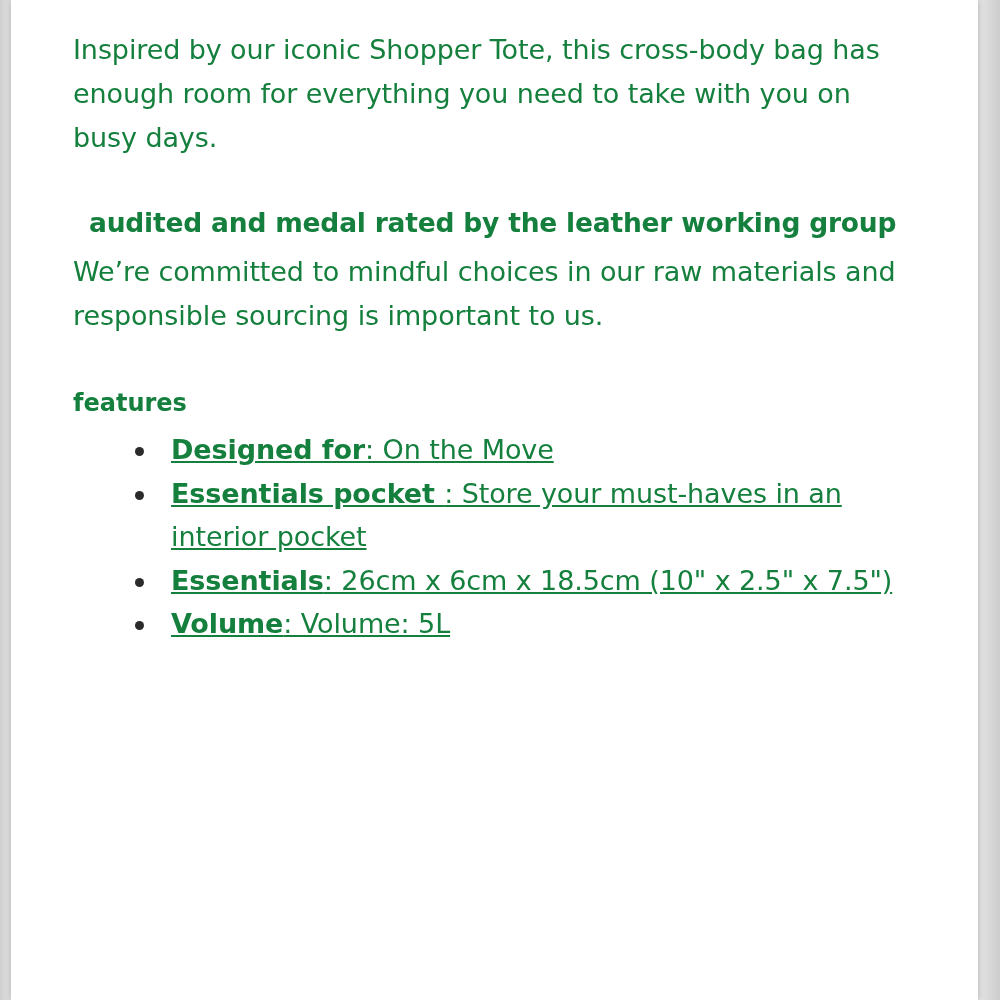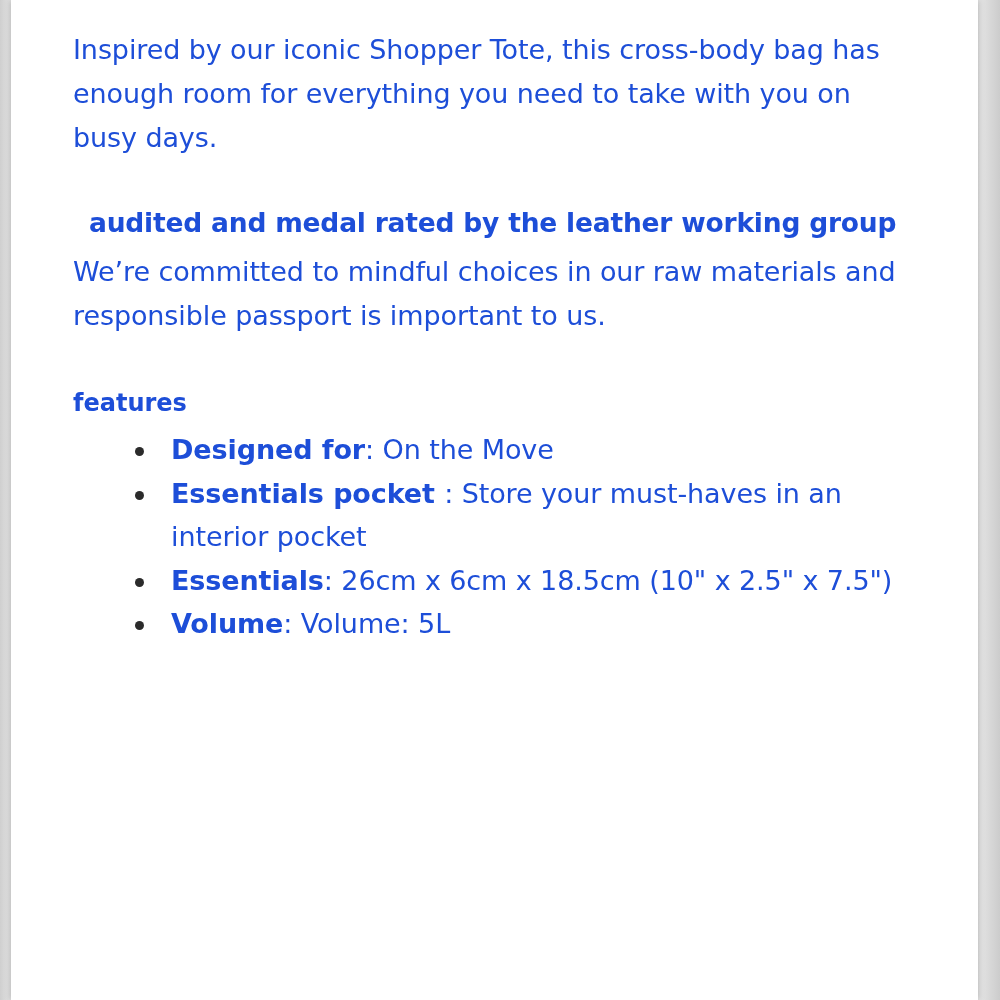--- a/index.html
+++ b/index.html
@@ -18,21 +18,21 @@
     left: 11px;
     top: 0px;
     width: 967px;
     height: 1000px;
     background: #ffffff;
     box-shadow: 0 0 6px rgba(0,0,0,0.25);
     overflow: hidden;
   }
   .content {
     padding: 24px 60px 0 62px;
-    color: #1d4ed8;
+    color: #15803d;
   }
   .para {
     font-size: 27px;
     line-height: 44px;
     font-weight: 400;
     margin: 0;
     letter-spacing: -0.1px;
   }
   .intro {
     margin-top: 4px;
@@ -70,20 +70,21 @@
     width: 9px;
     height: 9px;
     border-radius: 50%;
     background: #2b2b2b;
   }
   ul.bullets li b {
     font-weight: 700;
   }
   ul.tight li {
     line-height: 43.5px;
+    text-decoration: underline;
   }
   .lwg-list li .dot {
     top: 19px;
   }
   .edge-shadow-left {
     position: absolute;
     left: 0;
     top: 0;
     width: 11px;
     height: 1000px;
@@ -104,21 +105,21 @@
 <div class="edge-shadow-left"></div>
 <div class="edge-shadow-right"></div>
 
 <div class="page">
   <div class="content">
 
     <p class="para intro">Inspired by our iconic Shopper Tote, this cross-body bag has enough room for everything you need to take with you on busy days.</p>
 
     <h2 class="section-heading">audited and medal rated by the leather working group</h2>
 
-    <p class="para">We’re committed to mindful choices in our raw materials and responsible passport is important to us.</p>
+    <p class="para">We’re committed to mindful choices in our raw materials and responsible sourcing is important to us.</p>
 
 
     <h2 class="features-heading">features</h2>
 
     <ul class="bullets tight">
       <li>
         <span class="dot"></span>
         <b>Designed for</b><span>: On the Move</span>
       </li>
       <li>

